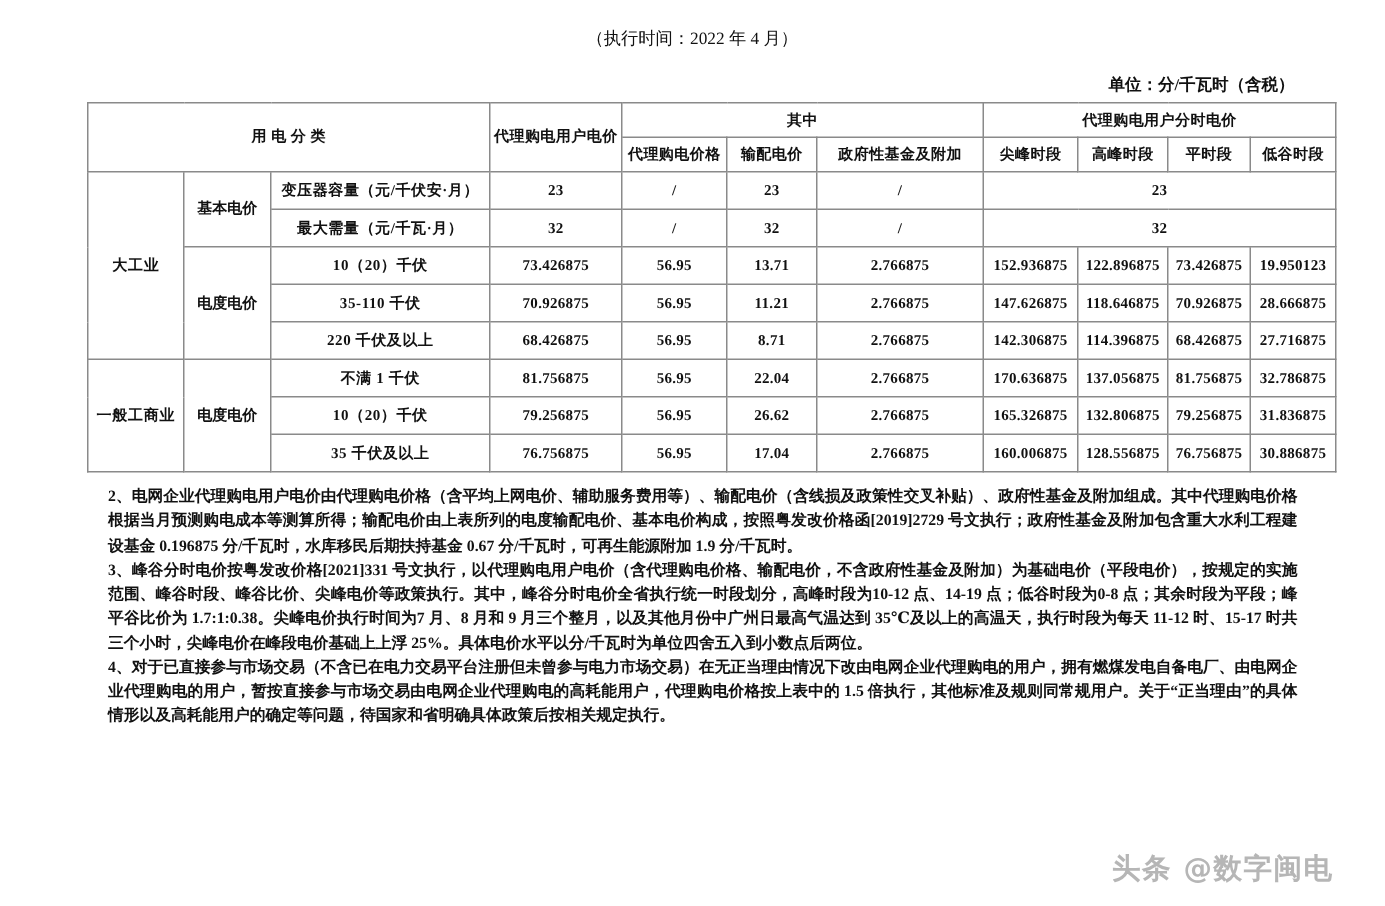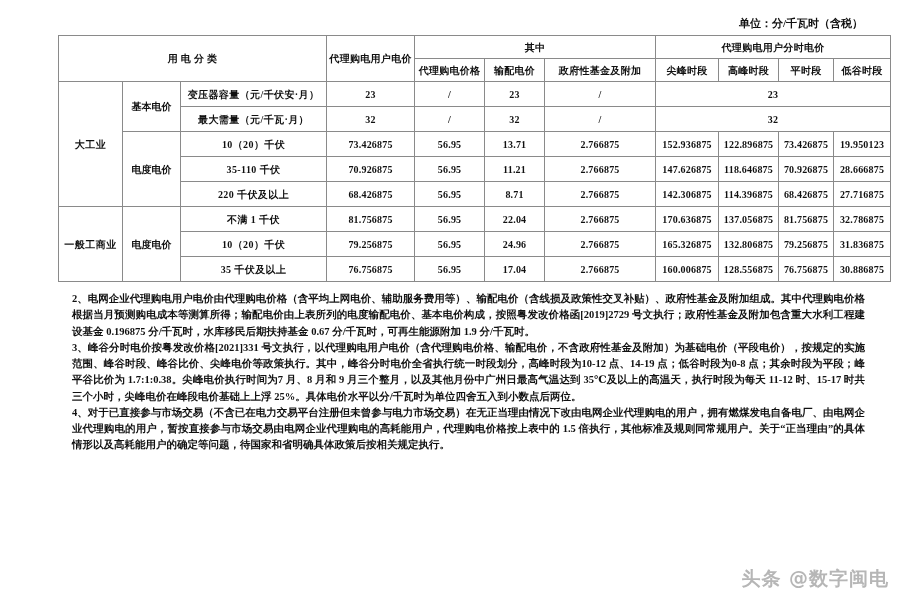--- a/index.html
+++ b/index.html
@@ -117,20 +117,21 @@
     font-family: "DejaVu Sans", sans-serif;
     white-space: nowrap;
     margin-top: 16px;
   }
 </style>
 </head>
 <body>
 
 <div class="page">
 
+  <div class="doc-subtitle">（执行时间：2022 年 4 月）</div>
   <div class="unit-line">单位：分/千瓦时（含税）</div>
 
   <table class="rate-table">
     <colgroup>
       <col style="width:64px">
       <col style="width:58px">
       <col style="width:146px">
       <col style="width:88px">
       <col style="width:70px">
       <col style="width:60px">
@@ -220,21 +221,21 @@
           <td class="num">2.766875</td>
           <td class="num">170.636875</td>
           <td class="num">137.056875</td>
           <td class="num">81.756875</td>
           <td class="num">32.786875</td>
         </tr>
         <tr>
           <td class="item-label">10（20）千伏</td>
           <td class="num">79.256875</td>
           <td class="num">56.95</td>
-          <td class="num">24.96</td>
+          <td class="num">26.62</td>
           <td class="num">2.766875</td>
           <td class="num">165.326875</td>
           <td class="num">132.806875</td>
           <td class="num">79.256875</td>
           <td class="num">31.836875</td>
         </tr>
         <tr>
           <td class="item-label">35 千伏及以上</td>
           <td class="num">76.756875</td>
           <td class="num">56.95</td>

